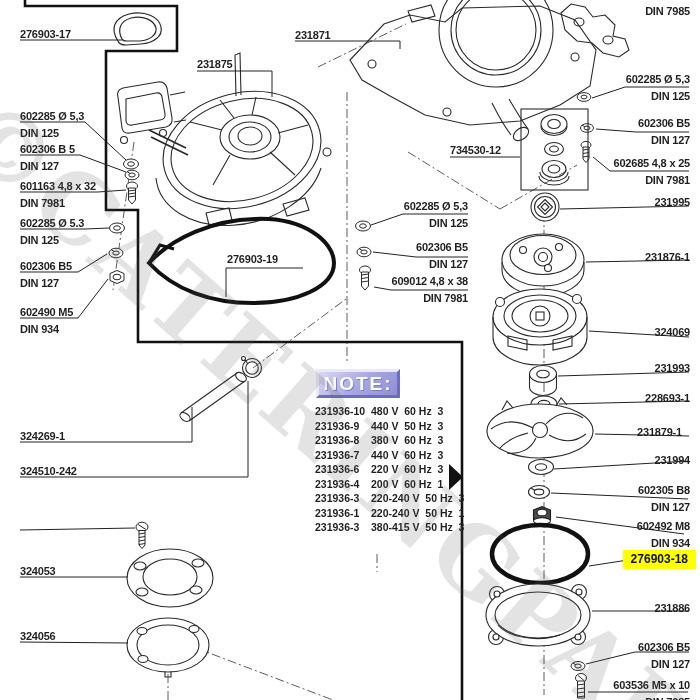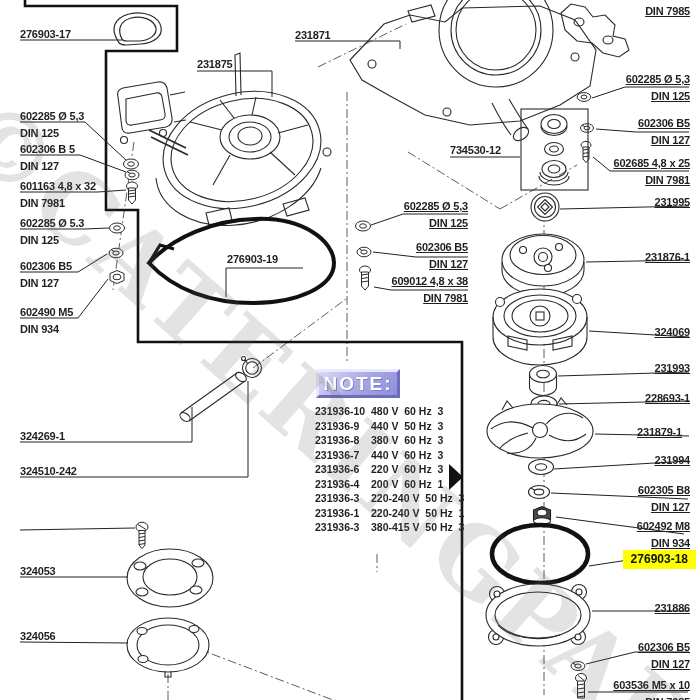--- a/index.html
+++ b/index.html
@@ -1,21 +1,21 @@
 <!DOCTYPE html>
 <html><head>
 <meta charset="utf-8">
 <style>
   html,body{margin:0;padding:0;background:#fff;}
   .stage{position:relative;width:700px;height:700px;background:#ffffff;overflow:hidden;
          font-family:"Liberation Sans",sans-serif;}
   .stage svg{position:absolute;left:0;top:0;}
   .lbl{position:absolute;z-index:10;font-size:11px;line-height:16.5px;font-weight:600;
        color:#1f1f1f;letter-spacing:-0.2px;white-space:nowrap;}
-  .lbl.r{text-align:right;text-decoration:underline;}
+  .lbl.r{text-align:right;}
   .hl{position:absolute;z-index:10;background:#ffff00;color:#111;font-weight:700;
       font-size:12px;line-height:15px;padding:2px 8px;white-space:nowrap;cursor:pointer;}
   .wm{position:absolute;left:10px;top:74px;z-index:30;transform:rotate(41.5deg);
       transform-origin:0 0;font-family:"DejaVu Serif",serif;font-size:96px;font-weight:700;
       letter-spacing:4px;color:rgba(90,90,90,0.17);white-space:nowrap;pointer-events:none;}
   .note-box{position:absolute;left:316px;top:369px;width:84px;height:29px;z-index:9;
       background:linear-gradient(135deg,#d8d8f6 0%,#a6a6e2 55%,#8f8fd8 100%);
       border-top:3px solid #e9e9fb;border-left:3px solid #e9e9fb;
       border-bottom:3px solid #6d6dbd;border-right:3px solid #6d6dbd;
       display:flex;align-items:center;justify-content:center;font-weight:700;font-size:19px;

